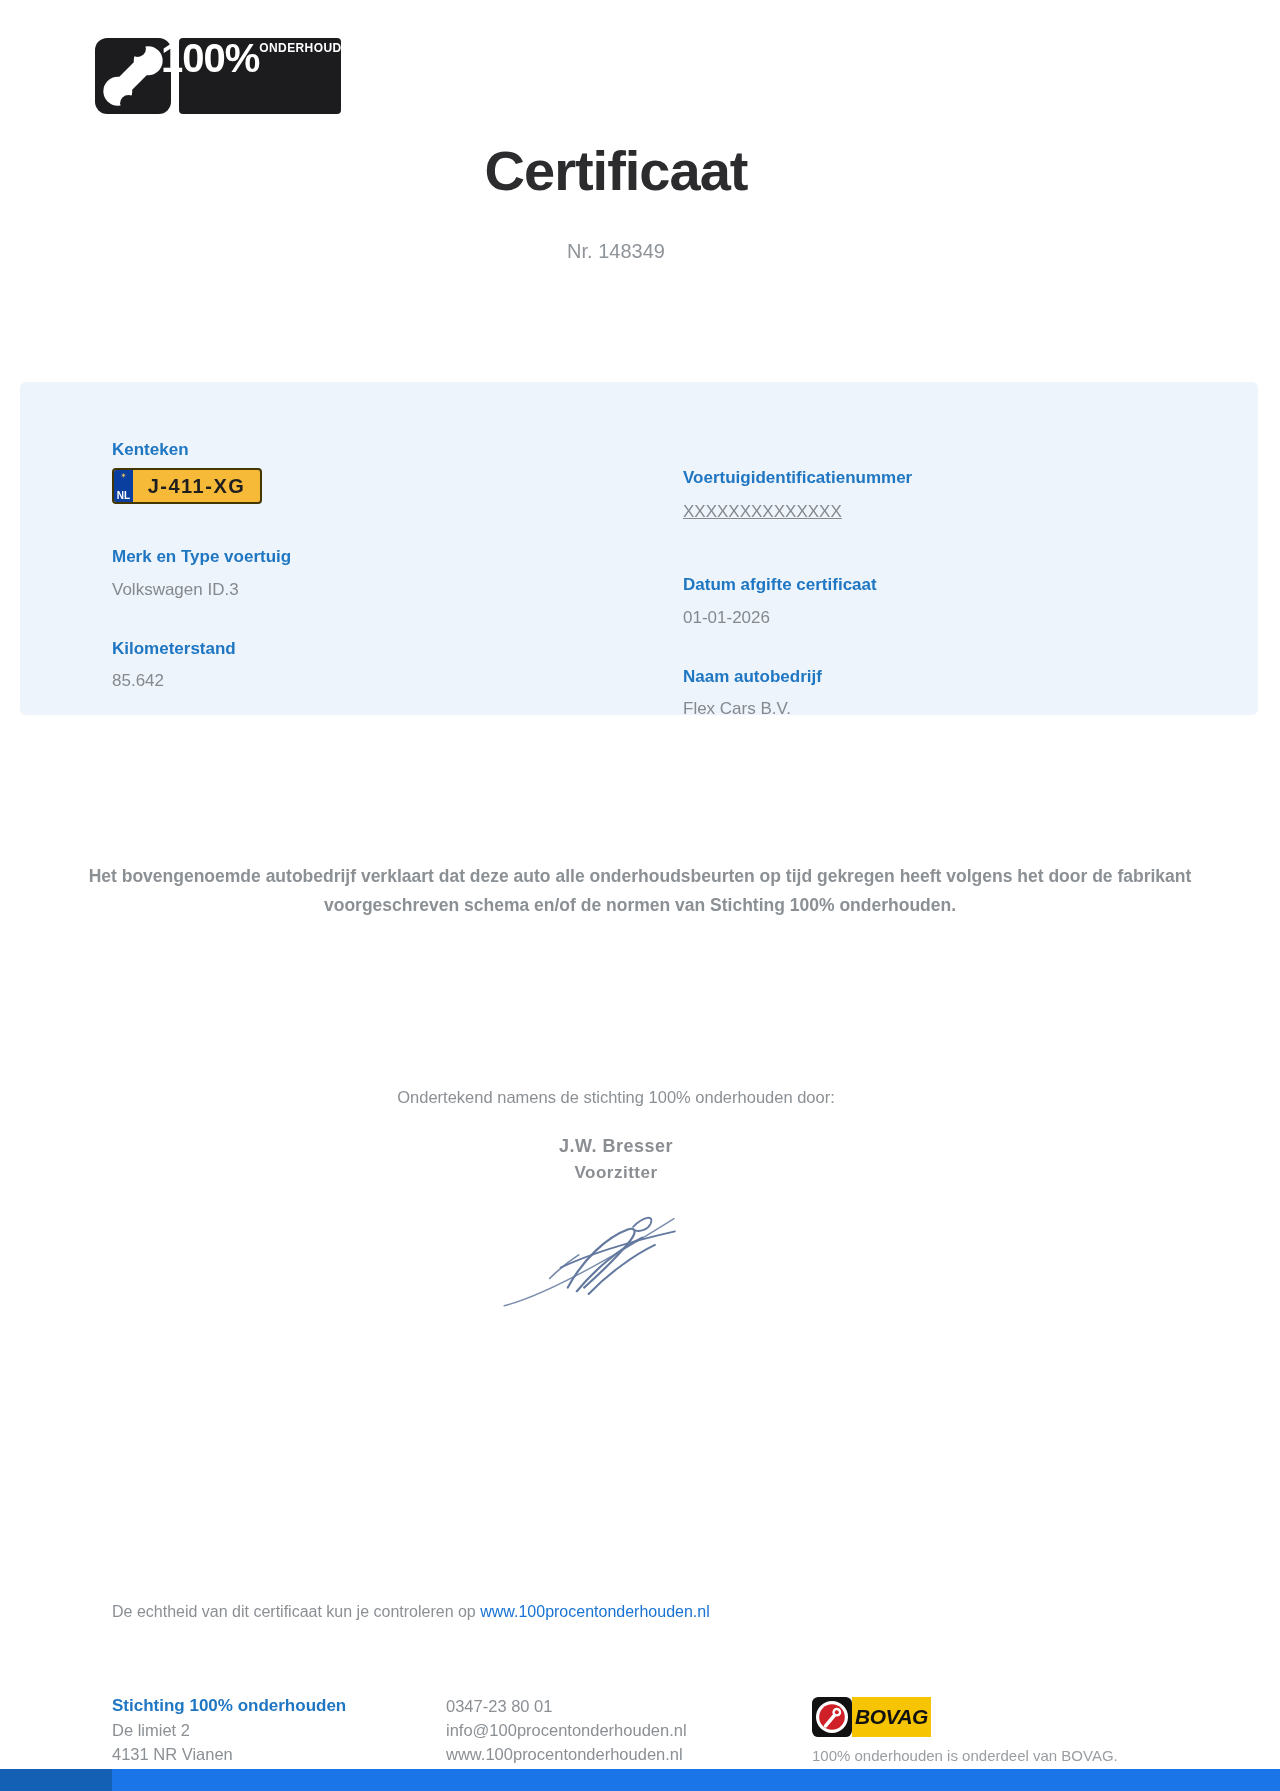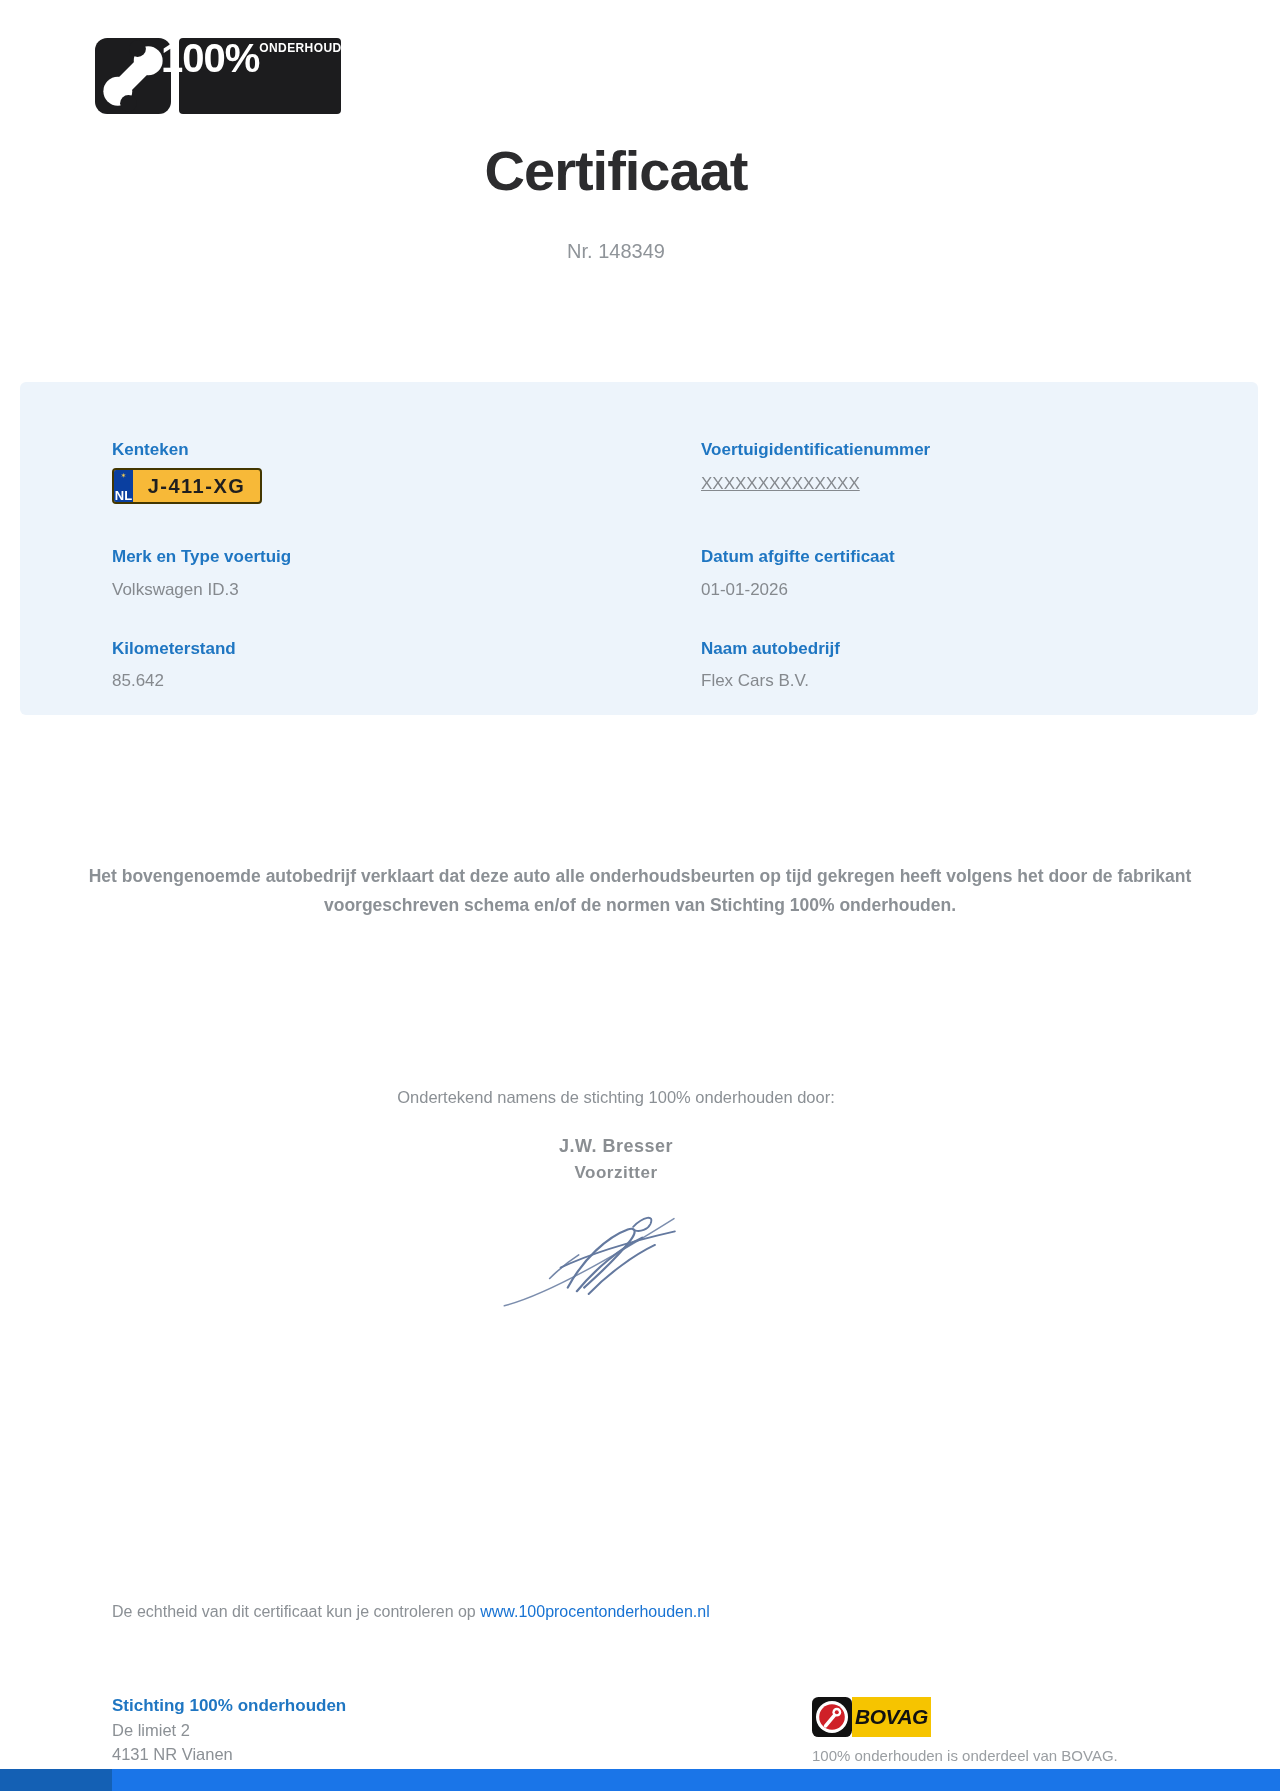--- a/index.html
+++ b/index.html
@@ -17,36 +17,36 @@
   
   .title { position:absolute; top:138px; left:0; width:1232px; text-align:center;
            font-size:56px; font-weight:bold; color:#2c2c2e; letter-spacing:-1px; }
   .cert-nr { position:absolute; top:240px; left:0; width:1232px; text-align:center;
              font-size:20px; color:#8f9499; }
 
   
   .info-box { position:absolute; left:20px; top:382px; width:1238px; height:333px;
               background:#edf4fb; border-radius:6px; }
   .col-left  { left:92px; }
-  .col-right { left:681px; }
+  .col-right { left:663px;margin-top:28px; }
   .fld { position:absolute; white-space:nowrap; }
   .field-label { color:#1f76c2; font-weight:bold; font-size:17px; }
   .field-value { color:#85898e; font-size:17px; }
   .r1l { top:58px; }  .r1v { top:92px;text-decoration:underline; }
   .r2l { top:165px; } .r2v { top:198px; }
   .r3l { top:257px; } .r3v { top:289px; }
 
   
   .plate { position:absolute; left:92px; top:86px; width:150px; height:36px;
            background:#f7b938; border:2px solid #433600; border-radius:4px;
            display:flex; align-items:stretch; overflow:hidden; box-sizing:border-box; }
   .plate-strip { width:19px; background:#0a3fa0; display:flex; flex-direction:column;
                  align-items:center; justify-content:space-between; padding:2px 0 2px 0; }
   .plate-stars { color:#ffd34d; font-size:7px; line-height:7px; }
-  .plate-country { color:#ffffff; font-size:13px; font-weight:bold; line-height:8px; }
+  .plate-country { color:#ffffff; font-size:10px; font-weight:bold; line-height:8px; }
   .plate-number { flex:1; display:flex; align-items:center; justify-content:center;
                   font-size:20px; font-weight:bold; color:#1f1f1f; letter-spacing:1.5px; }
 
   
   .statement { position:absolute; top:862px; left:40px; width:1200px; text-align:center;
                font-size:17.5px; font-weight:bold; color:#8b9095; line-height:29px; }
 
   
   .sign-intro { position:absolute; top:1088px; left:0; width:1232px; text-align:center;
                 font-size:16.5px; color:#8b9095; }
@@ -148,20 +148,25 @@
   <div class="verify">
     <span>De echtheid van dit certificaat kun je controleren op </span><span class="link">www.100procentonderhouden.nl</span>
   </div>
 
   <div class="foot-org">
     <div class="org-name">Stichting 100% onderhouden</div>
     <div>De limiet 2</div>
     <div>4131 NR Vianen</div>
   </div>
 
+  <div class="foot-contact">
+    <div>0347-23 80 01</div>
+    <div>info@100procentonderhouden.nl</div>
+    <div>www.100procentonderhouden.nl</div>
+  </div>
 
   <div class="bovag">
     <svg class="bovag-mark" viewBox="0 0 100 100">
       <rect x="0" y="0" width="100" height="100" rx="16" fill="#111111"></rect>
       <circle cx="50" cy="50" r="40" fill="#ffffff"></circle>
       <circle cx="50" cy="50" r="32" fill="#cf2028"></circle>
       <path d="M56,46 L34,72" stroke="#ffffff" stroke-width="9" stroke-linecap="round"></path>
       <circle cx="62" cy="38" r="11" fill="#ffffff"></circle>
       <circle cx="62" cy="38" r="5" fill="#cf2028"></circle>
     </svg>

